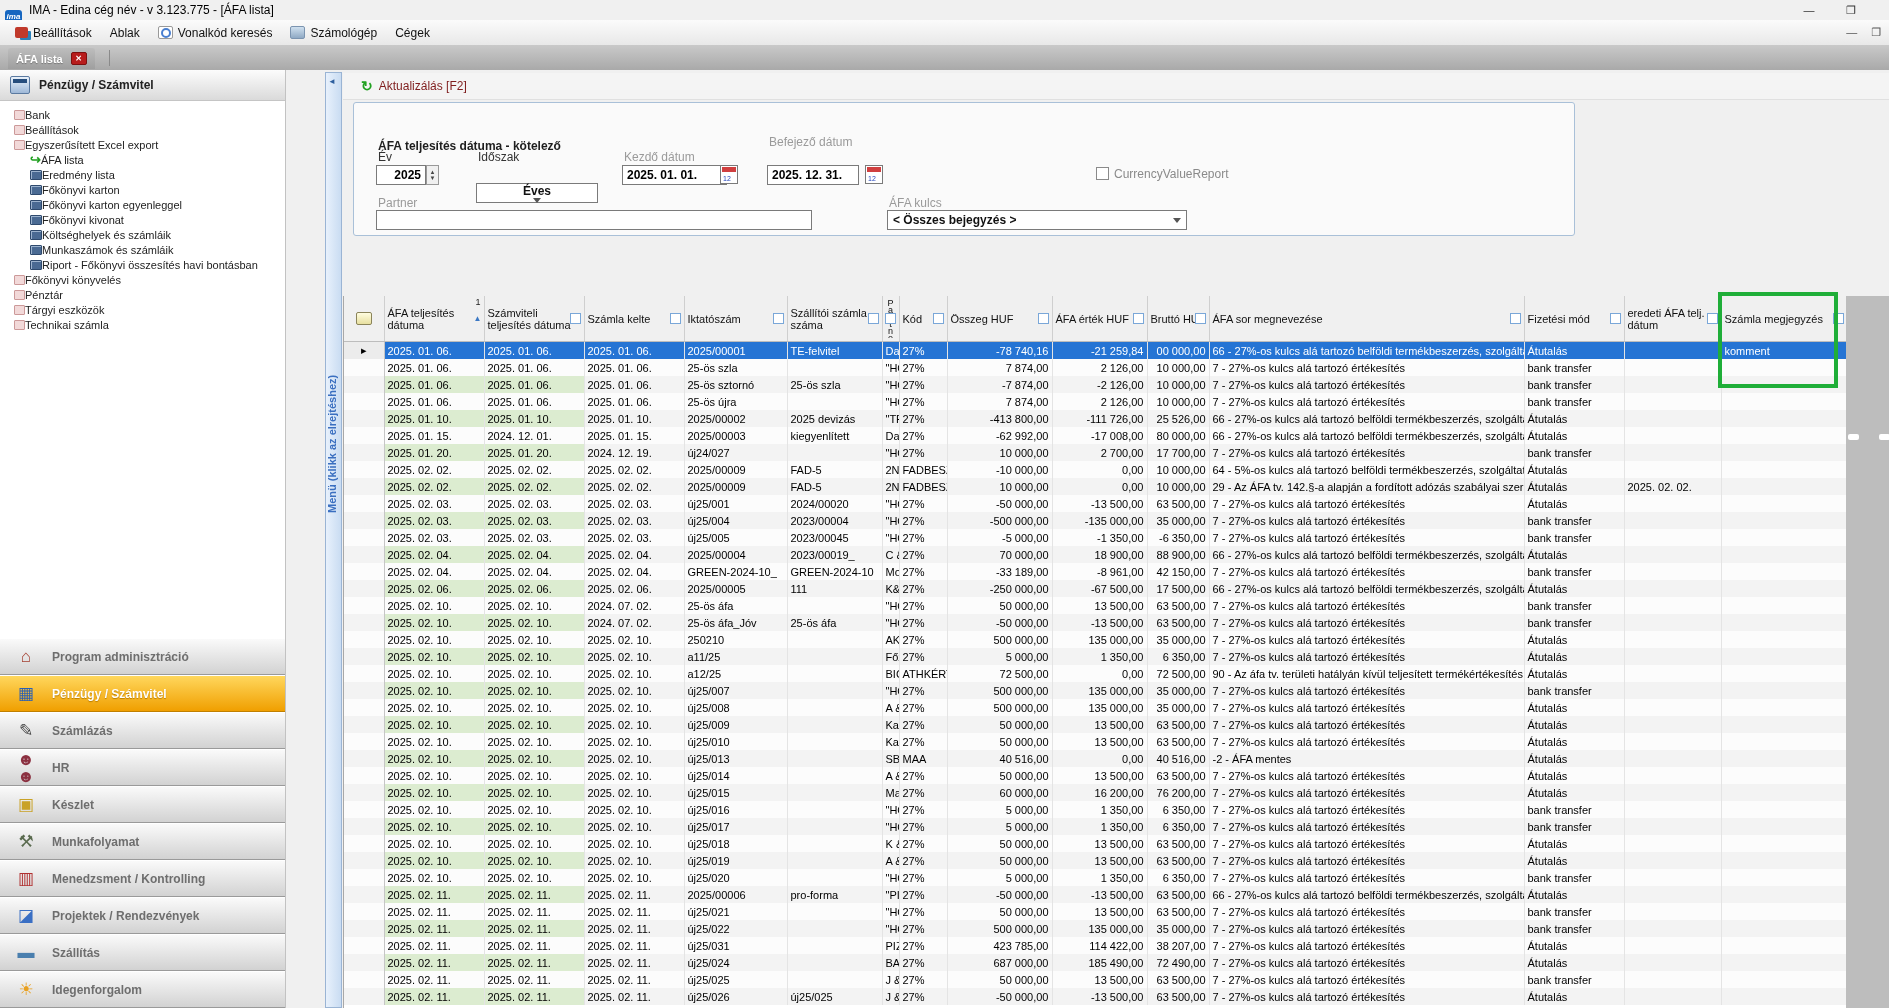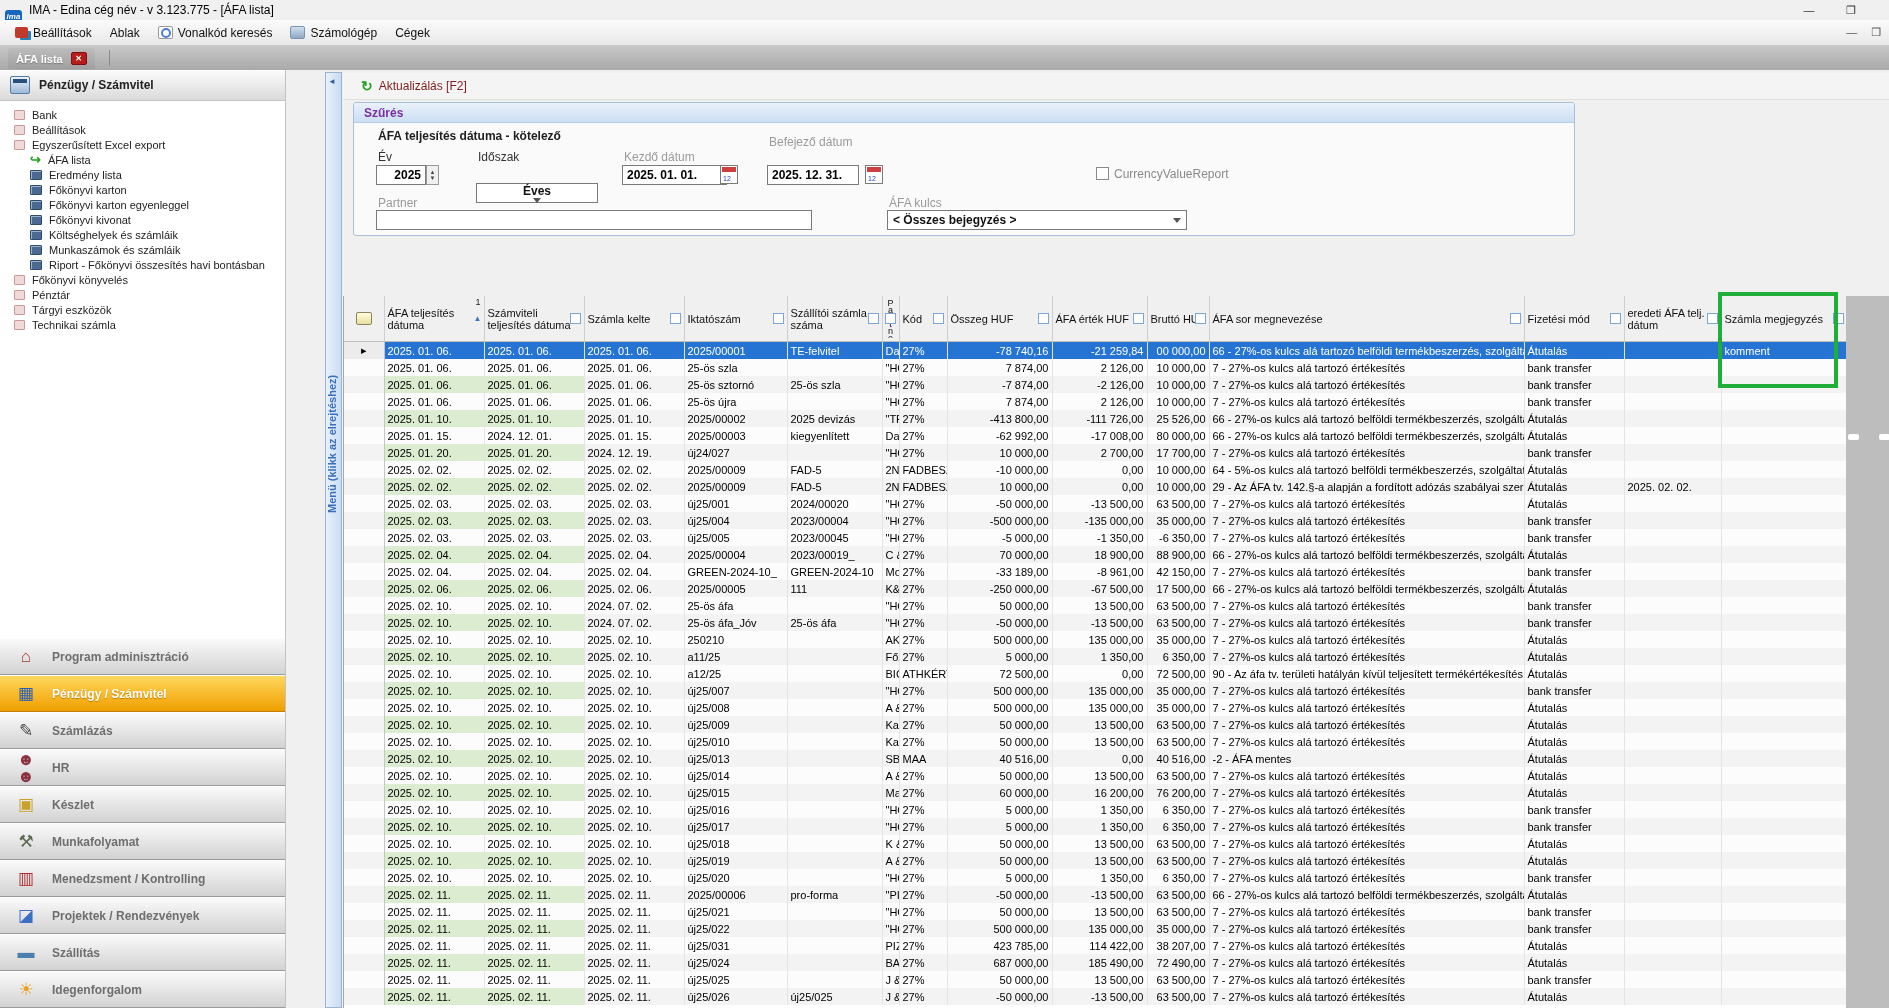--- a/index.html
+++ b/index.html
@@ -47,21 +47,21 @@
   
   .sidebar{position:absolute;left:0;top:0;width:285px;bottom:0;background:#fff;
            border-right:1px solid #c2c2c2;}
   .sb-header{height:30px;background:linear-gradient(#fcfcfc,#dadada);border-bottom:1px solid #c5c5c5;
              display:flex;align-items:center;gap:9px;padding-left:10px;}
   .sb-header-label{font-weight:bold;font-size:12px;color:#222;}
   .calcicon{width:18px;height:16px;background:linear-gradient(#eaf2fb,#9fb9d8);
             border:1px solid #5b7aa0;border-radius:2px;position:relative;}
   .calcicon:after{content:"";position:absolute;left:2px;top:2px;right:2px;height:4px;background:#274e7d;}
   .tree{padding-top:6px;}
-  .tree-item{display:flex;align-items:center;gap:7px;height:15px;padding-left:14px;color:#222;}
+  .tree-item{display:flex;align-items:center;height:15px;padding-left:14px;color:#222;}
   .tree-item.lvl1{padding-left:30px;}
   .ti-root{width:9px;height:8px;background:#f2d9d9;border:1px solid #c99;border-radius:1px;flex:0 0 auto;}
   .ti-child{width:10px;height:8px;background:#4a6a93;border:1px solid #2e4a6e;border-radius:1px;
             box-shadow:inset 1px 1px 0 #9db4cf;flex:0 0 auto;}
   .ti-active{color:#23a123;font-weight:bold;font-size:13px;line-height:8px;flex:0 0 auto;}
 
   
   .modstack{position:absolute;left:0;right:0;bottom:0;}
   .mod{height:35px;display:flex;align-items:center;gap:14px;padding-left:14px;
        background:linear-gradient(#fafafa,#d2d2d2);border-top:1px solid #fff;
@@ -86,21 +86,21 @@
            border-bottom:1px solid #e0e0e0;}
   .refresh-ic{color:#21a121;font-weight:bold;font-size:14px;line-height:1;}
   .toolbar-label{font-size:12px;color:#7f1d1d;}
 
   
   .filterbox{position:absolute;left:10px;top:32px;width:1220px;height:132px;
              background:#fafafa;border:1px solid #a9c0d8;border-radius:3px;overflow:hidden;}
   .fb-head{height:19px;background:linear-gradient(#eaf2fc,#cbdef2);border-bottom:1px solid #b7cce2;
            display:flex;align-items:center;padding-left:10px;}
   .fb-title{color:#7a2fa0;font-weight:bold;font-size:12px;}
-  .fb-section{position:absolute;left:24px;top:26px;font-weight:bold;font-size:12px;color:#1e1e1e;}
+  .fb-section{position:absolute;left:24px;top:36px;font-weight:bold;font-size:12px;color:#1e1e1e;}
   .flabel{position:absolute;font-size:12px;color:#333;}
   .flabel.dim{color:#9a9a9a;}
   .finput{position:absolute;height:20px;border:1px solid #7a7a7a;background:#fff;
           font-family:"Liberation Sans",sans-serif;font-size:12px;font-weight:bold;
           padding:0 4px;box-sizing:border-box;color:#000;}
   .spin{position:absolute;width:13px;height:20px;border:1px solid #999;background:#f0f0f0;
         box-sizing:border-box;font-size:6px;color:#444;display:flex;flex-direction:column;
         align-items:center;justify-content:center;line-height:6px;}
   .fselect{position:absolute;height:20px;border:1px solid #7a7a7a;background:#fff;
            display:flex;align-items:center;justify-content:space-between;
@@ -314,23 +314,20 @@
     </div>
 
     <div class="main">
 
       <div class="toolbar">
         <span class="refresh-ic">↻</span>
         <span class="toolbar-label">Aktualizálás [F2]</span>
       </div>
 
       <div class="filterbox">
-        <div class="fb-head">
-          <span class="fb-title">Szűrés</span>
-        </div>
         <div class="fb-section">ÁFA teljesítés dátuma - kötelező</div>
 
         <div class="flabel" style="left:24px;top:47px;">Év</div>
         <input class="finput" style="left: 22px; top: 62px; width: 50px; text-align: right;" value="2025">
         <div class="spin" style="left:72px;top:62px;">
             <span>▲</span>
             <span>▼</span>
           </div>
 
         <div class="flabel" style="left:124px;top:47px;">Időszak</div>

